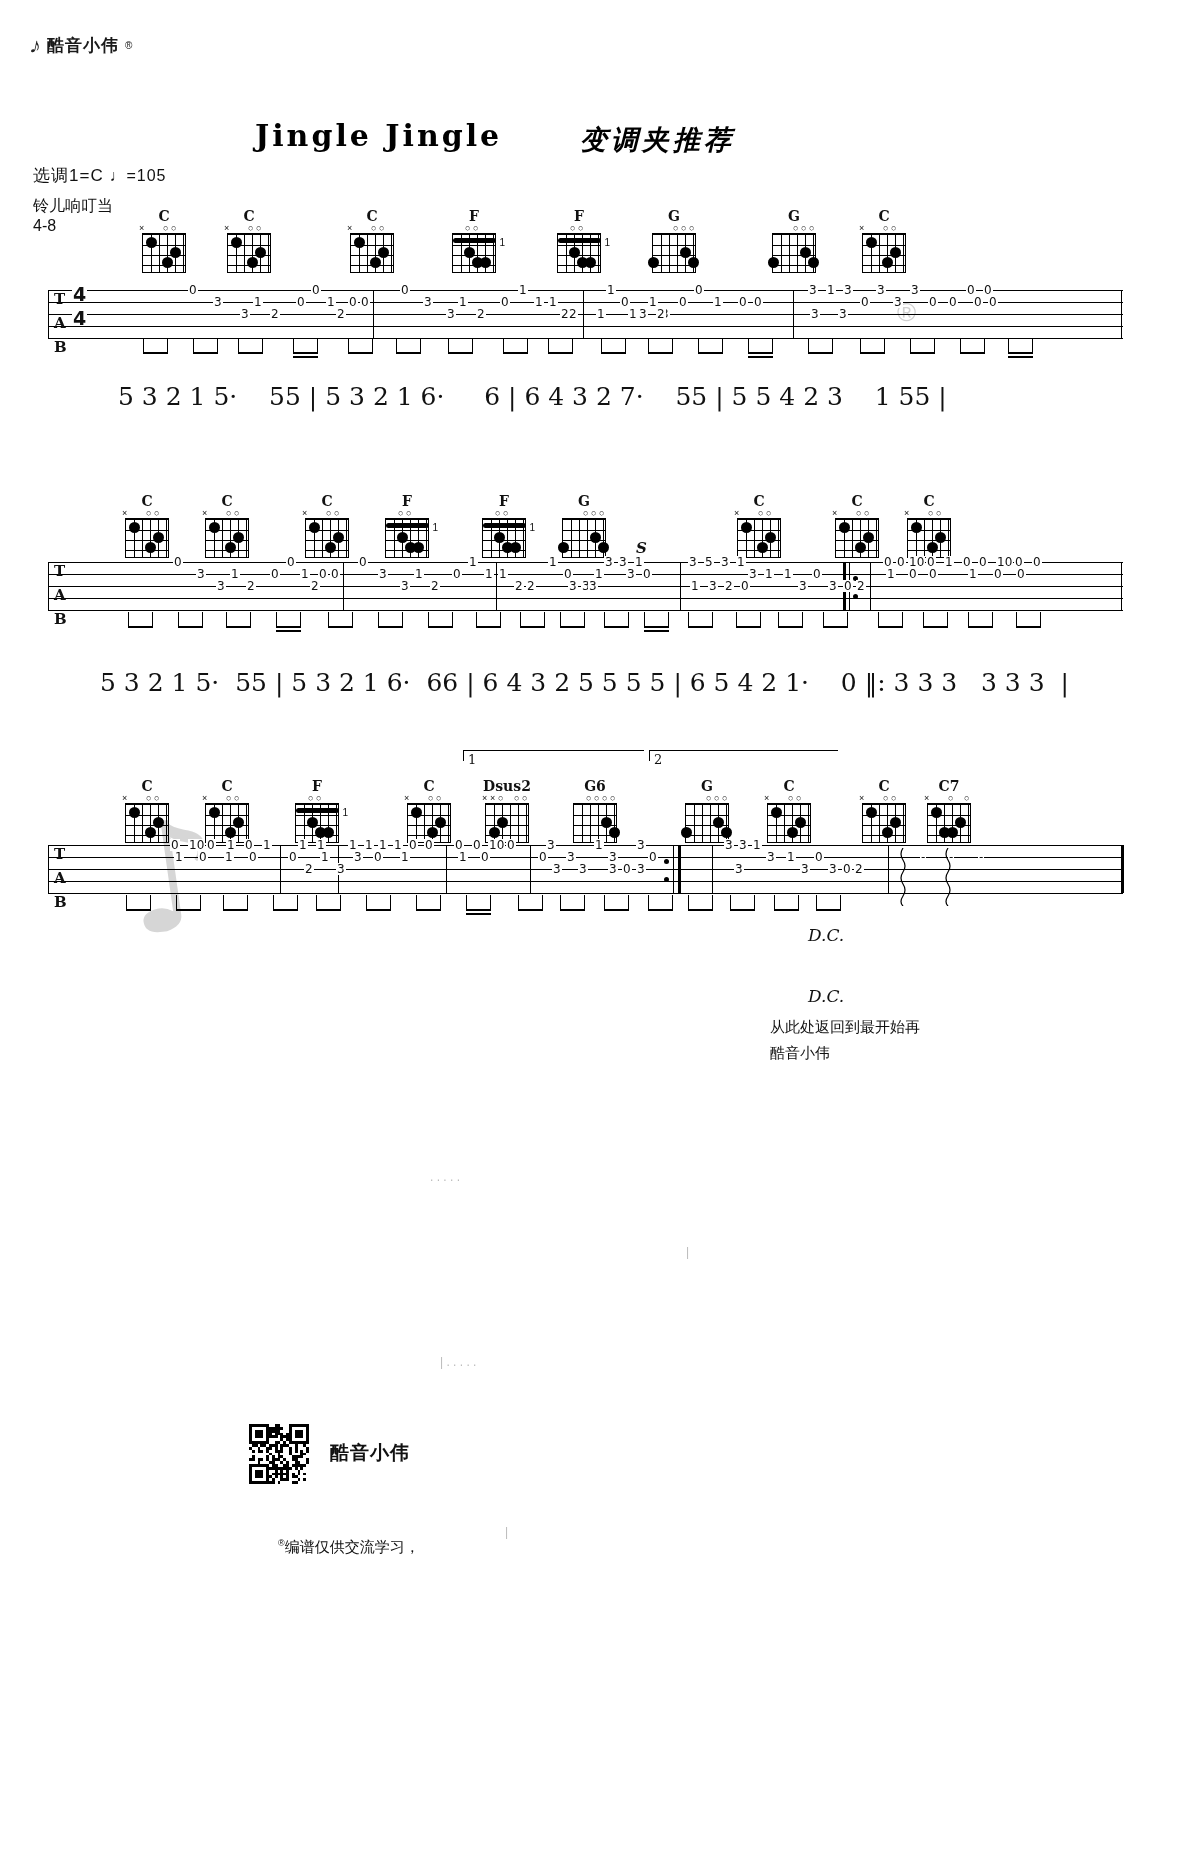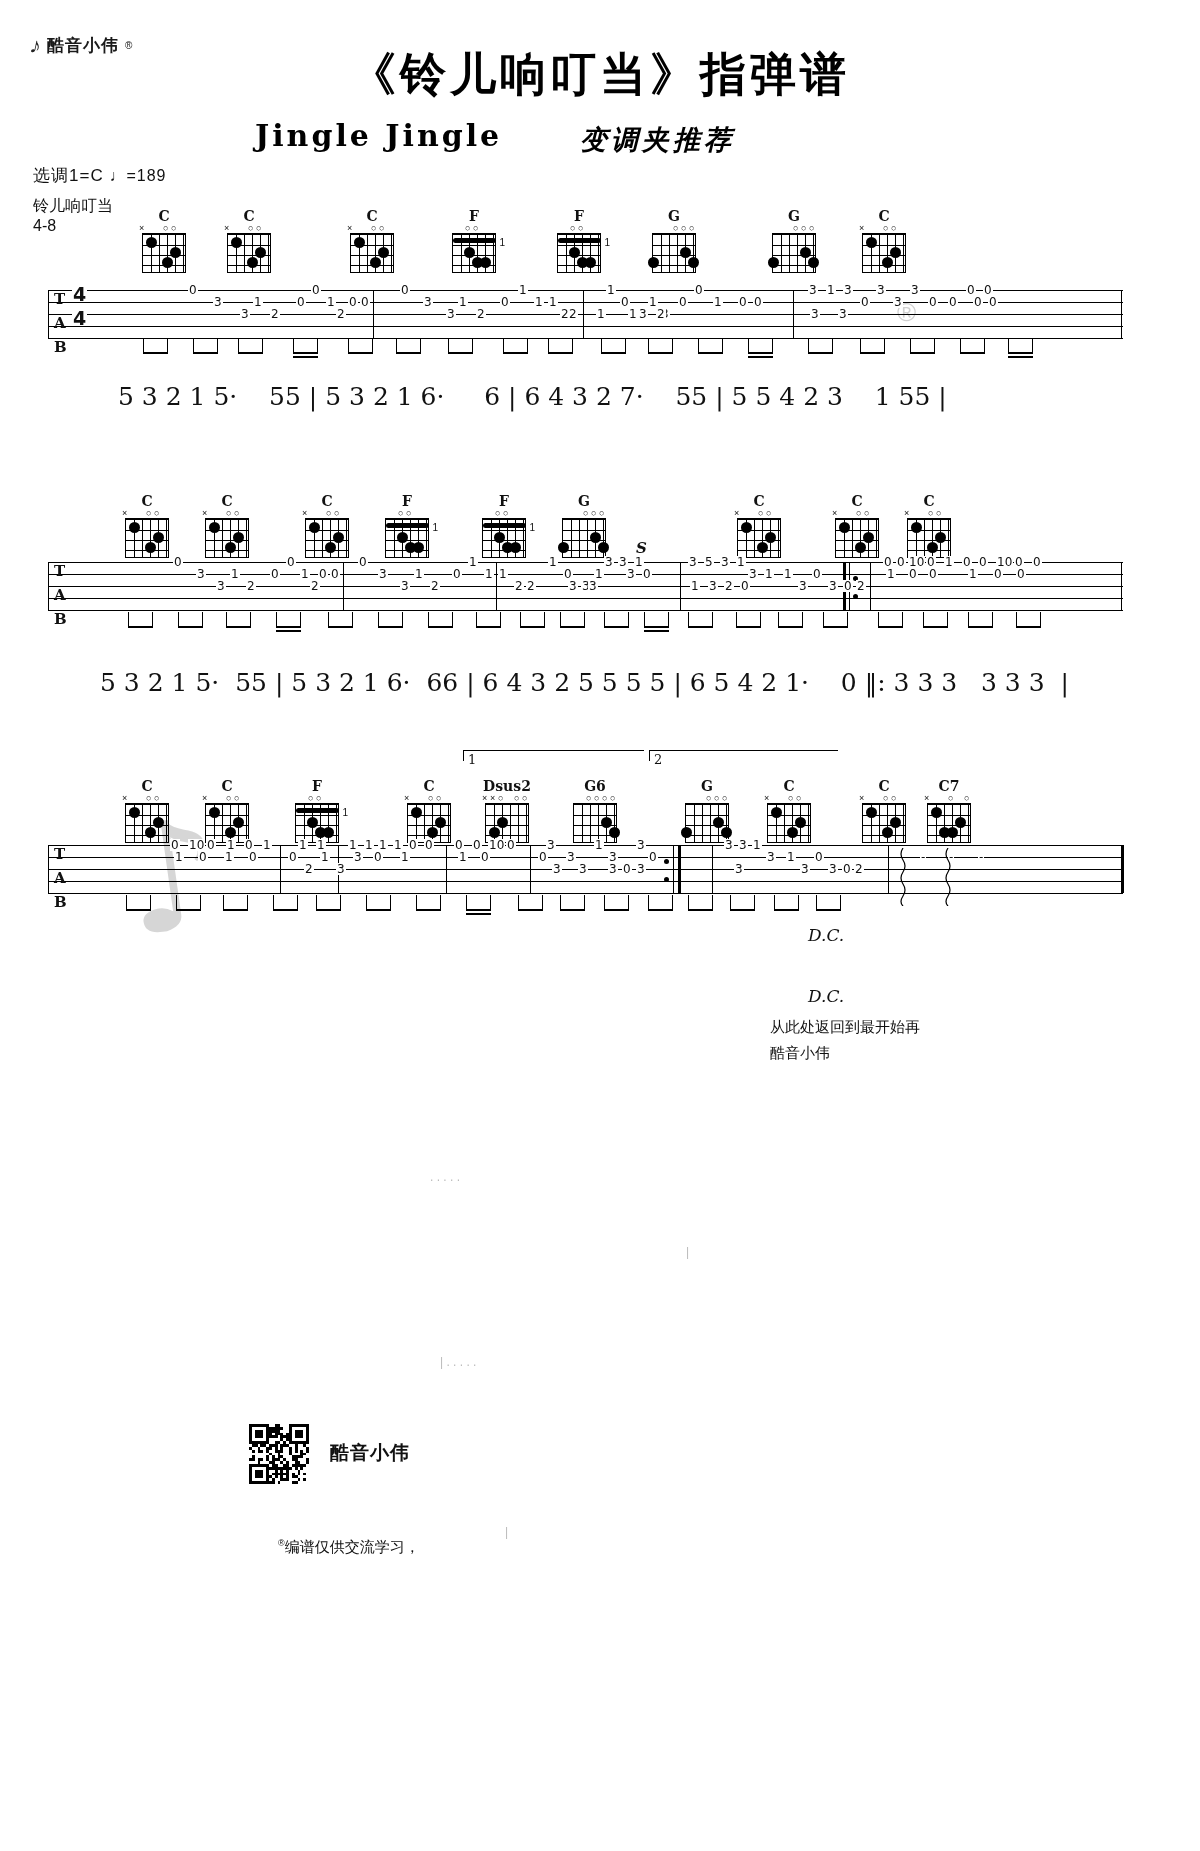--- a/index.html
+++ b/index.html
@@ -68,27 +68,26 @@
 <body>
 
 <div class="sheet">
 
   <div class="logo">
     <span class="logo-note">♪</span>
     <span class="logo-text">酷音小伟</span>
       <span class="logo-reg">®</span>
   </div>
 
-  <div class="title-cn">《铃儿响叮当》指弹谱</div>
   <div class="title-en">Jingle Jingle</div>
   <div class="title-sub">变调夹推荐</div>
 
   <div class="keyline">
     <span>选调1=C</span>
-    <span class="bpm">♩</span><span class="bpm">=189</span>
+    <span class="bpm">♩</span><span class="bpm">=105</span>
   </div>
   <div class="capoline">
     <div>铃儿响叮当</div>
     <div>4-8</div>
   </div>
 
   <div class="watermark wm-big">♪</div>
   <div class="wm-r" style="left:897px;top:297px;">®</div>
 
   <div id="sys1">

